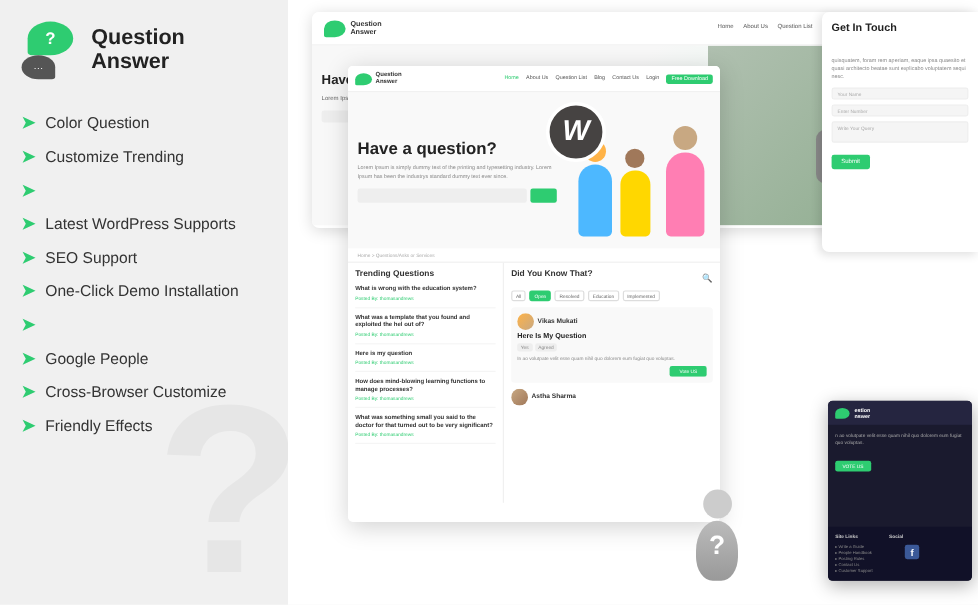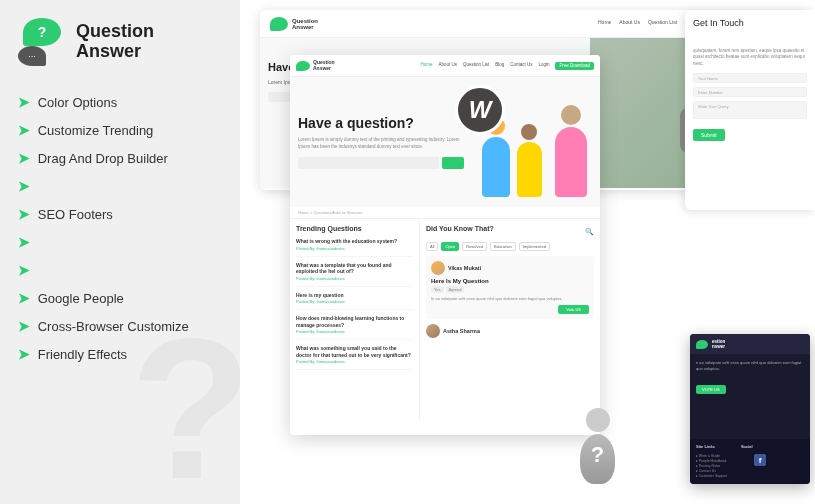--- a/index.html
+++ b/index.html
@@ -281,21 +281,21 @@
       height: 200px;
       background: white;
       border-radius: 6px 0 0 6px;
       box-shadow: -2px 2px 8px rgba(0,0,0,0.12);
       padding: 8px;
       overflow: hidden;
     }
 
     .git-title {
       font-size: 9px;
-      font-weight: 400;
+      font-weight: 700;
       color: #222;
       margin-bottom: 20px;
     }
 
     .git-desc {
       font-size: 4.5px;
       color: #888;
       line-height: 1.4;
       margin-bottom: 6px;
     }
@@ -802,39 +802,40 @@
     </div>
     <div class="logo-text">
       <div class="line1">Question</div>
       <div class="line2">Answer</div>
     </div>
   </div>
 
   <ul class="features-list">
     <li>
       <span class="arrow-icon">➤</span>
-      <span>Color Options</span>
+      <span>Color Question</span>
     </li>
     <li>
       <span class="arrow-icon">➤</span>
       <span>Customize Trending</span>
     </li>
     <li>
       <span class="arrow-icon">➤</span>
-      <span>Drag And Drop Builder</span>
     </li>
     <li>
       <span class="arrow-icon">➤</span>
+      <span>Latest WordPress Supports</span>
     </li>
     <li>
       <span class="arrow-icon">➤</span>
-      <span>SEO Footers</span>
+      <span>SEO Support</span>
     </li>
     <li>
       <span class="arrow-icon">➤</span>
+      <span>One-Click Demo Installation</span>
     </li>
     <li>
       <span class="arrow-icon">➤</span>
     </li>
     <li>
       <span class="arrow-icon">➤</span>
       <span>Google People</span>
     </li>
     <li>
       <span class="arrow-icon">➤</span>

